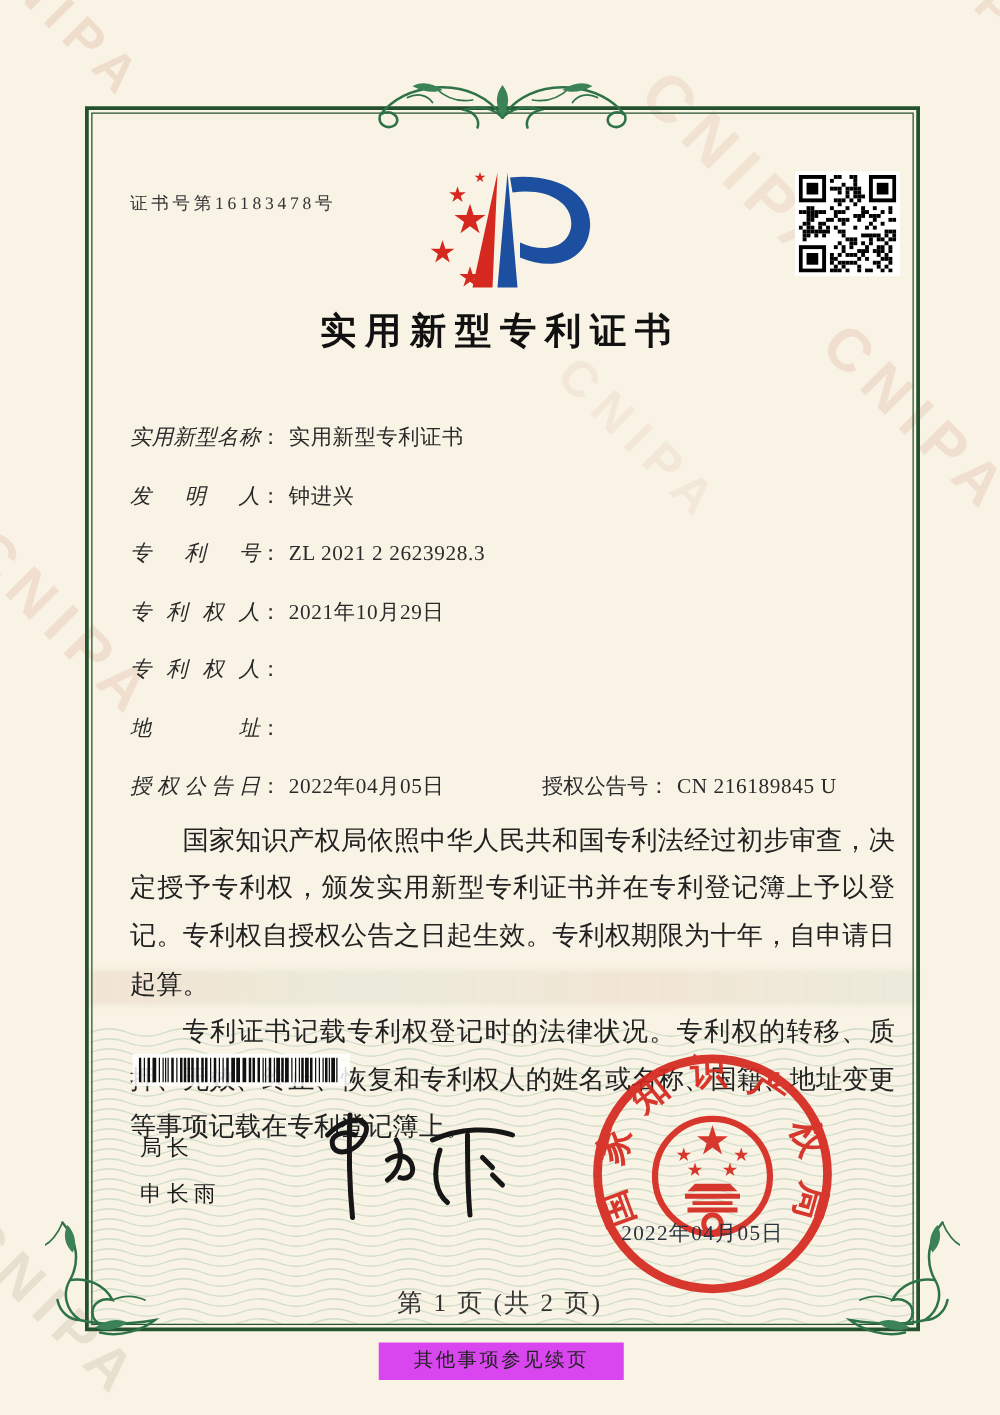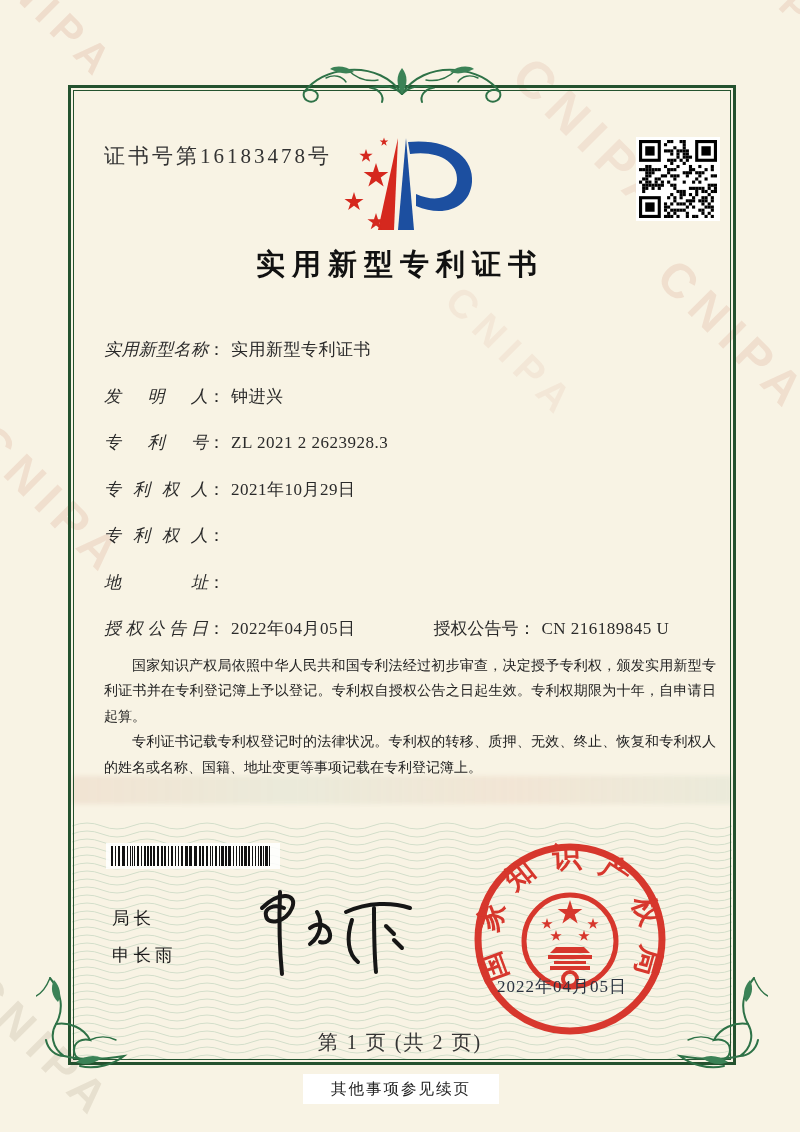--- a/index.html
+++ b/index.html
@@ -33,50 +33,50 @@
   }
   .ornament-top{position:absolute;left:296px;top:56px;width:212px;height:52px;}
   .ornament-bl{position:absolute;left:36px;top:972px;width:96px;height:104px;}
   .ornament-br{position:absolute;left:672px;top:972px;width:96px;height:104px;transform:scaleX(-1);}
   
   .waves{position:absolute;left:72px;top:820px;width:660px;height:240px;pointer-events:none;}
   .tint-band{position:absolute;left:72px;top:776px;width:660px;height:28px;
     background:linear-gradient(90deg,rgba(223,183,160,.25),rgba(205,216,196,.3),rgba(223,183,160,.22),rgba(205,216,196,.3));
     filter:blur(2px);pointer-events:none;}
   
-  .cert-no{position:absolute;left:104px;top:142px;font-size:21px;letter-spacing:3px;color:#333;}
+  .cert-no{position:absolute;left:104px;top:154px;font-size:14px;letter-spacing:3px;color:#333;}
   .logo{position:absolute;left:332px;top:130px;width:158px;height:108px;}
   .qr{position:absolute;left:636px;top:137px;width:78px;height:78px;background:#fff;padding:3px;}
   .title{
     position:absolute;left:0;top:245px;width:800px;text-align:center;
     font-size:29px;font-weight:bold;letter-spacing:7px;color:#111;
   }
   
   .fields{position:absolute;left:104px;top:338px;width:612px;}
   .frow{display:flex;margin-bottom:23.5px;font-size:17px;color:#2a2a2a;align-items:baseline;}
   .flabel{display:inline-block;width:104px;text-align:justify;text-align-last:justify;flex:none;font-style:italic;}
   .fcolon{flex:none;margin-right:6px;}
   .fvalue{letter-spacing:.5px;}
   .pairgap{width:78px;flex:none;}
   
-  .paras{position:absolute;left:104px;top:653px;width:612px;font-size:14px;
+  .paras{position:absolute;left:104px;top:653px;width:612px;font-size:21px;
     line-height:1.82;text-align:justify;color:#222;}
   .paras p{margin:0;text-indent:2em;}
   
   .barcode-wrap{position:absolute;left:106px;top:843px;background:rgba(255,255,255,.85);padding:3px 5px;}
   .director{position:absolute;left:112px;top:906px;font-size:17.5px;letter-spacing:4px;color:#1d1d1d;}
   .director div{margin-bottom:13px;}
   .sig{position:absolute;left:222px;top:878px;width:200px;height:105px;}
   .seal{position:absolute;left:470px;top:839px;width:200px;height:200px;}
   .seal-date{position:absolute;left:497px;top:975px;width:160px;font-size:17px;
     letter-spacing:1px;color:#2a3340;z-index:5;}
   .page-info{position:absolute;left:0;top:1029px;width:800px;text-align:center;
     font-size:20px;letter-spacing:2px;color:#333;}
   .cont-note{
-    position:absolute;left:303px;top:1074px;width:196px;height:30px;background:#ffffff;
+    position:absolute;left:303px;top:1074px;width:196px;height:30px;background:#d946ef;
     text-align:center;line-height:30px;font-size:15.5px;letter-spacing:2px;color:#222;z-index:4;
   }
   svg{display:block;}
 </style>
 </head>
 <body>
 
 <div class="wm wm1">CNIPA</div>
 <div class="wm wm2">CNIPA</div>
 <div class="wm wm3">CNIPA</div>

